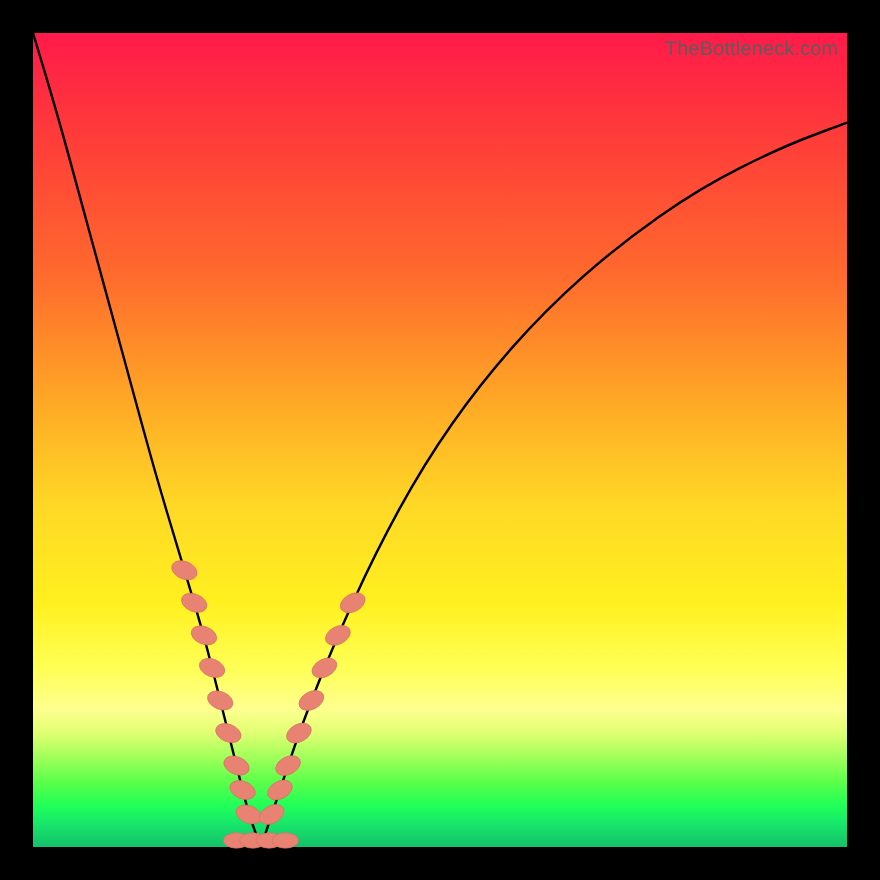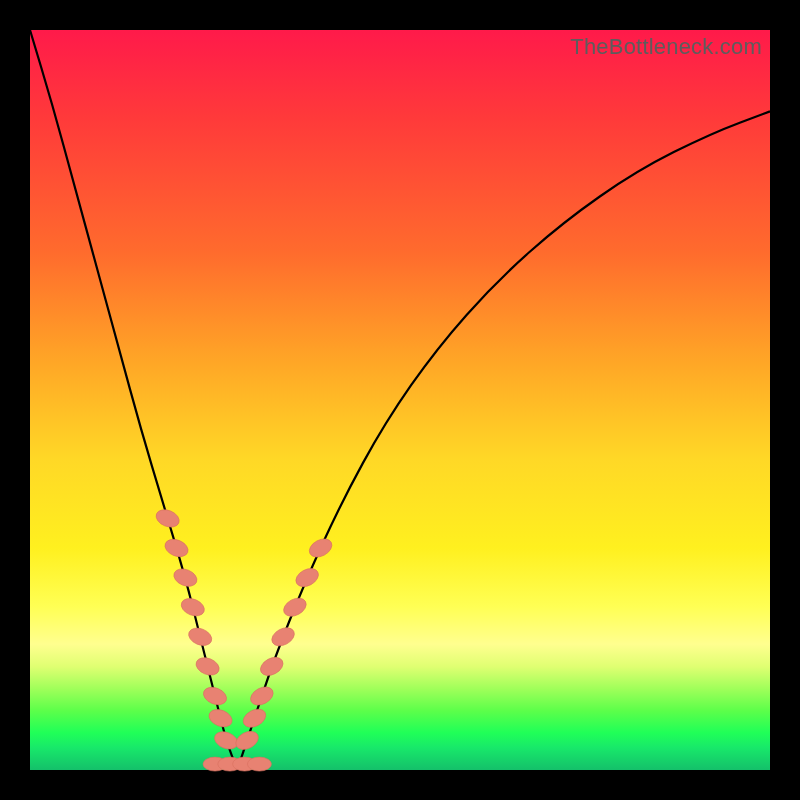--- a/index.html
+++ b/index.html
@@ -32,21 +32,21 @@
       #1fff58 95%,
       #18e86a 97%,
       #14c06a 100%
     );
   }
   .watermark {
     position: absolute;
     top: 4px;
     right: 8px;
     color: #5d5d5d;
-    font-size: 22px;
+    font-size: 18px;
     font-weight: 500;
     letter-spacing: 0.2px;
     user-select: none;
   }
   svg.curves {
     position: absolute;
     left: 0;
     top: 0;
     width: 740px;
     height: 740px;

